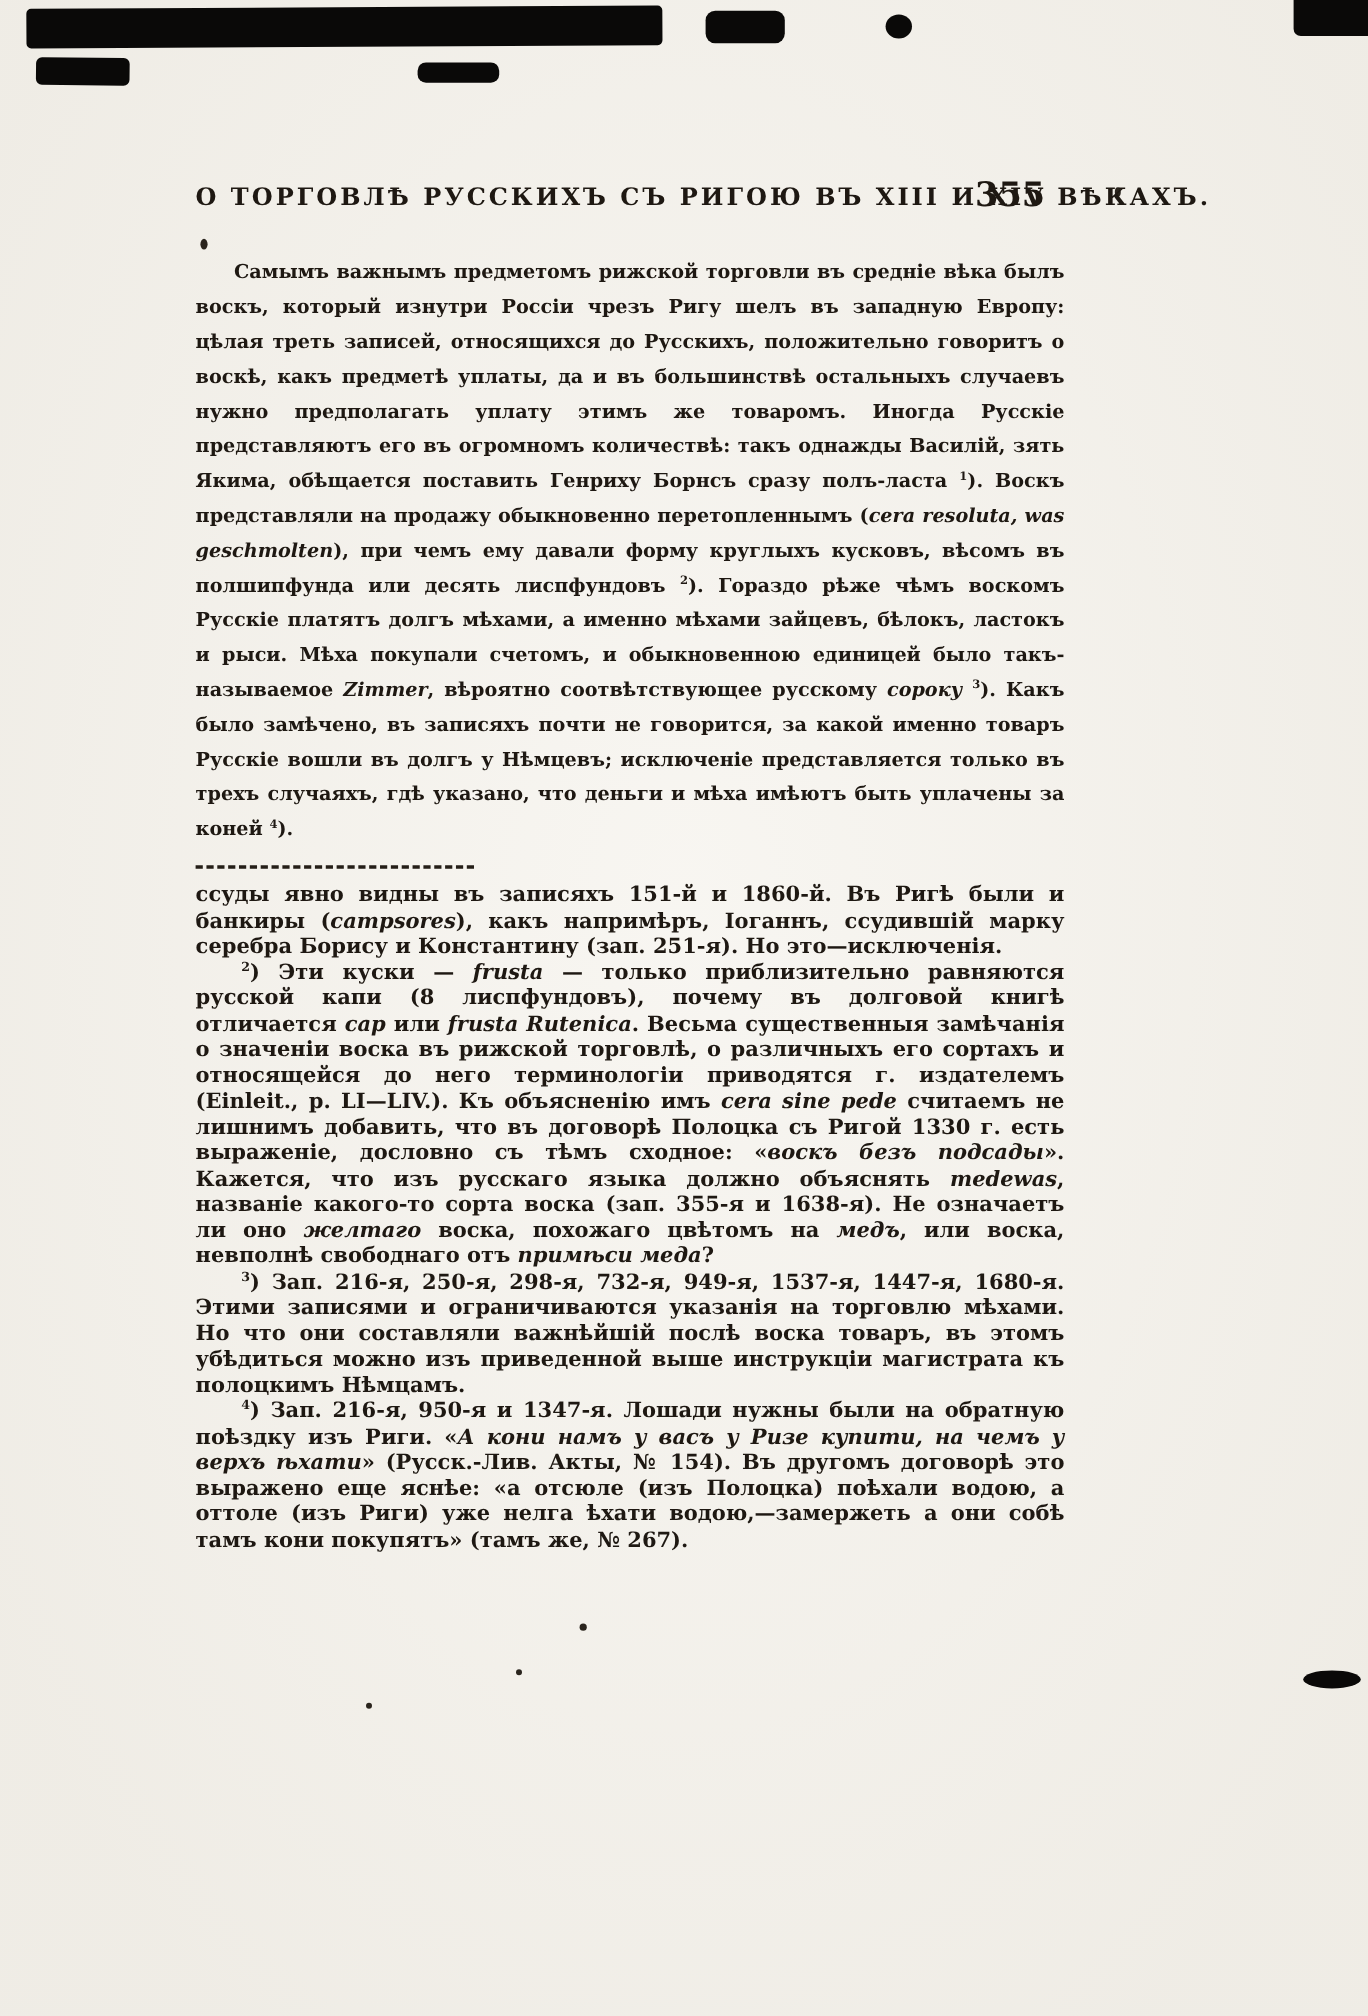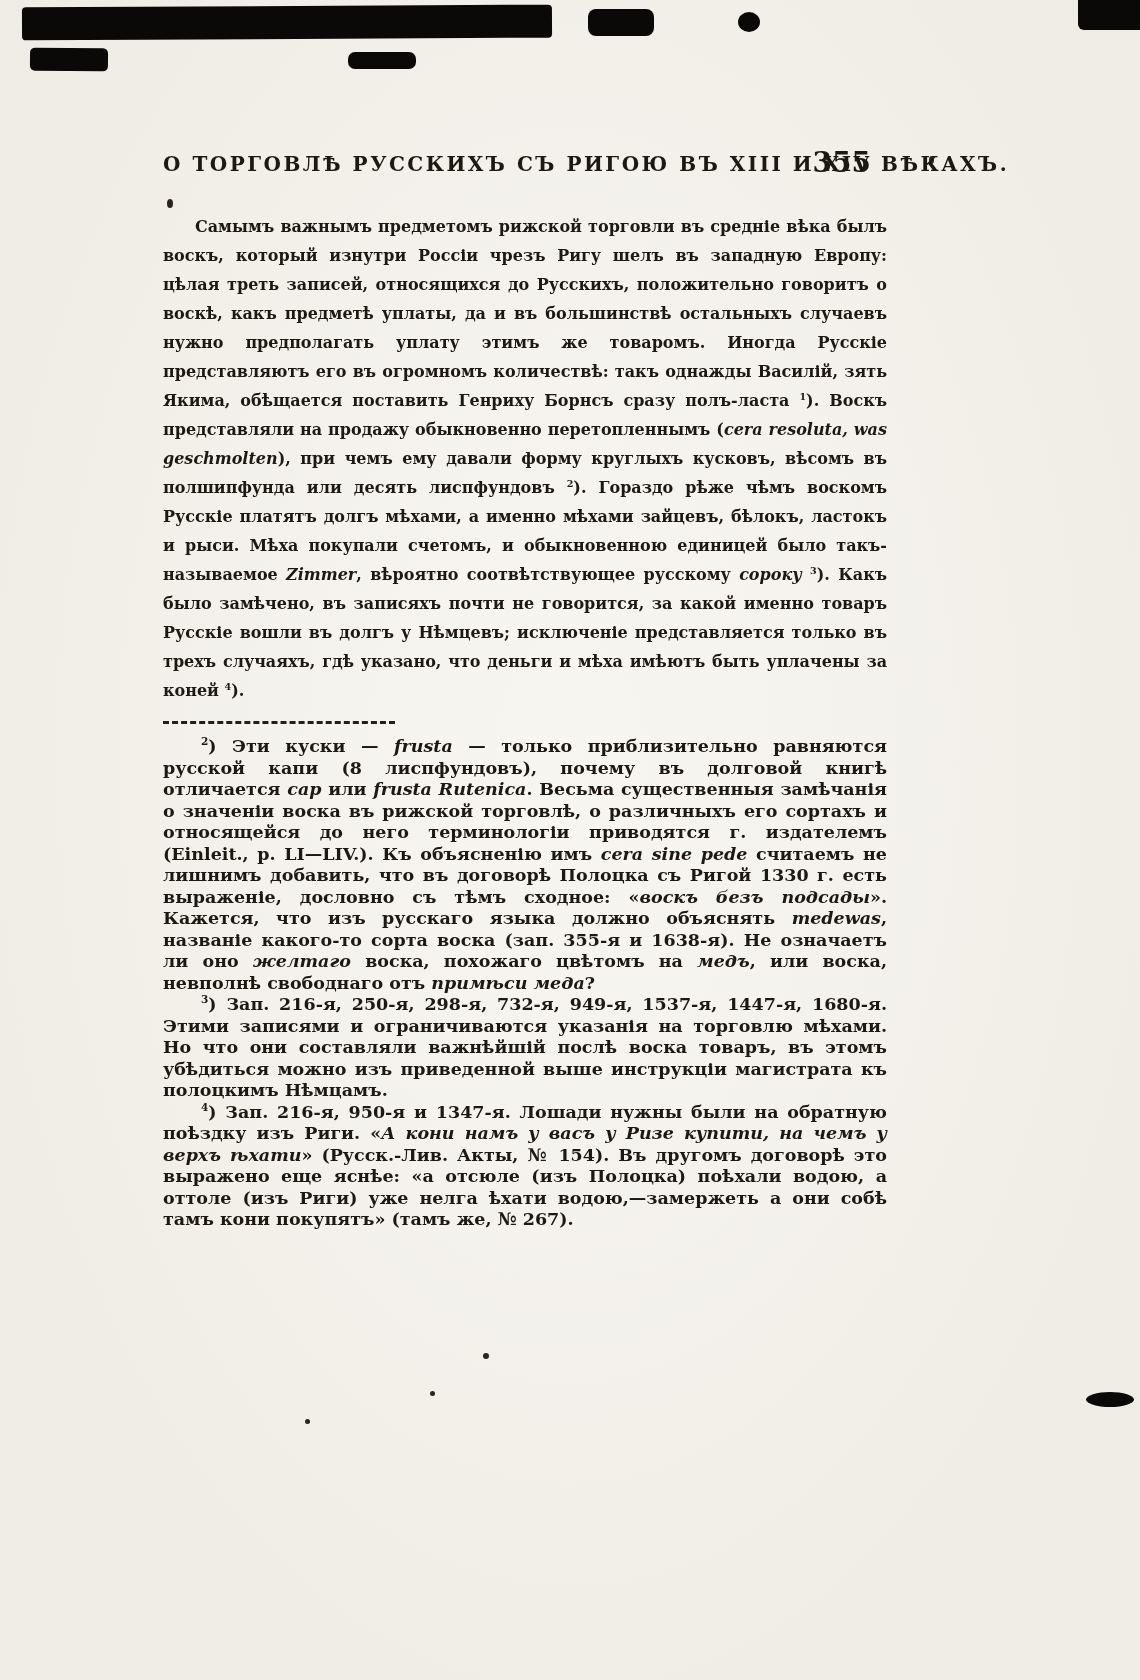--- a/index.html
+++ b/index.html
@@ -115,19 +115,20 @@
       <span class="page-number">355</span>
     </header>
 
     <main>
       <p class="body-paragraph"><span>Самымъ важнымъ предметомъ рижской торговли въ средніе вѣка былъ воскъ, который изнутри Россіи чрезъ Ригу шелъ въ западную Европу: цѣлая треть записей, относящихся до Русскихъ, положительно говоритъ о воскѣ, какъ предметѣ уплаты, да и въ большинствѣ остальныхъ случаевъ нужно предполагать уплату этимъ же товаромъ. Иногда Русскіе представляютъ его въ огромномъ количествѣ: такъ однажды Василій, зять Якима, обѣщается поставить Генриху Борнсъ сразу полъ-ласта </span><sup>1</sup><span>). Воскъ представляли на продажу обыкновенно перетопленнымъ (</span><span style="font-style: italic;">cera resoluta, was geschmolten</span><span>), при чемъ ему давали форму круглыхъ кусковъ, вѣсомъ въ полшипфунда или десять лиспфундовъ </span><sup>2</sup><span>). Гораздо рѣже чѣмъ воскомъ Русскіе платятъ долгъ мѣхами, а именно мѣхами зайцевъ, бѣлокъ, ластокъ и рыси. Мѣха покупали счетомъ, и обыкновенною единицей было такъ-называемое </span><span style="font-style: italic;">Zimmer</span><span>, вѣроятно соотвѣтствующее русскому </span><span style="font-style: italic;">сороку</span><span> </span><sup>3</sup><span>). Какъ было замѣчено, въ записяхъ почти не говорится, за какой именно товаръ Русскіе вошли въ долгъ у Нѣмцевъ; исключеніе представляется только въ трехъ случаяхъ, гдѣ указано, что деньги и мѣха имѣютъ быть уплачены за коней </span><sup>4</sup><span>).</span></p>
     </main>
 
     <hr class="footnote-rule">
 
     <section class="footnotes">
+      <p class="footnote no-indent"><span>ссуды явно видны въ записяхъ 151-й и 1860-й. Въ Ригѣ были и банкиры (</span><span style="font-style: italic;">campsores</span><span>), какъ напримѣръ, Іоганнъ, ссудившій марку серебра Борису и Константину (зап. 251-я). Но это—исключенія.</span></p>
       <p class="footnote"><sup>2</sup><span>) Эти куски — </span><span style="font-style: italic;">frusta</span><span> — только приблизительно равняются русской капи (8 лиспфундовъ), почему въ долговой книгѣ отличается </span><span style="font-style: italic;">cap</span><span> или </span><span style="font-style: italic;">frusta Rutenica</span><span>. Весьма существенныя замѣчанія о значеніи воска въ рижской торговлѣ, о различныхъ его сортахъ и относящейся до него терминологіи приводятся г. издателемъ (Einleit., p. LI—LIV.). Къ объясненію имъ </span><span style="font-style: italic;">cera sine pede</span><span> считаемъ не лишнимъ добавить, что въ договорѣ Полоцка съ Ригой 1330 г. есть выраженіе, дословно съ тѣмъ сходное: «</span><span style="font-style: italic;">воскъ безъ подсады</span><span>». Кажется, что изъ русскаго языка должно объяснять </span><span style="font-style: italic;">medewas</span><span>, названіе какого-то сорта воска (зап. 355-я и 1638-я). Не означаетъ ли оно </span><span style="font-style: italic;">желтаго</span><span> воска, похожаго цвѣтомъ на </span><span style="font-style: italic;">медъ</span><span>, или воска, невполнѣ свободнаго отъ </span><span style="font-style: italic;">примѣси меда</span><span>?</span></p>
       <p class="footnote"><sup>3</sup><span>) Зап. 216-я, 250-я, 298-я, 732-я, 949-я, 1537-я, 1447-я, 1680-я. Этими записями и ограничиваются указанія на торговлю мѣхами. Но что они составляли важнѣйшій послѣ воска товаръ, въ этомъ убѣдиться можно изъ приведенной выше инструкціи магистрата къ полоцкимъ Нѣмцамъ.</span></p>
       <p class="footnote"><sup>4</sup><span>) Зап. 216-я, 950-я и 1347-я. Лошади нужны были на обратную поѣздку изъ Риги. «</span><span style="font-style: italic;">А кони намъ у васъ у Ризе купити, на чемъ у верхъ ѣхати</span><span>» (Русск.-Лив. Акты, № 154). Въ другомъ договорѣ это выражено еще яснѣе: «а отсюле (изъ Полоцка) поѣхали водою, а оттоле (изъ Риги) уже нелга ѣхати водою,—замержеть а они собѣ тамъ кони покупятъ» (тамъ же, № 267).</span></p>
     </section>
 
   </div>
 </div>
 
 </body></html>

